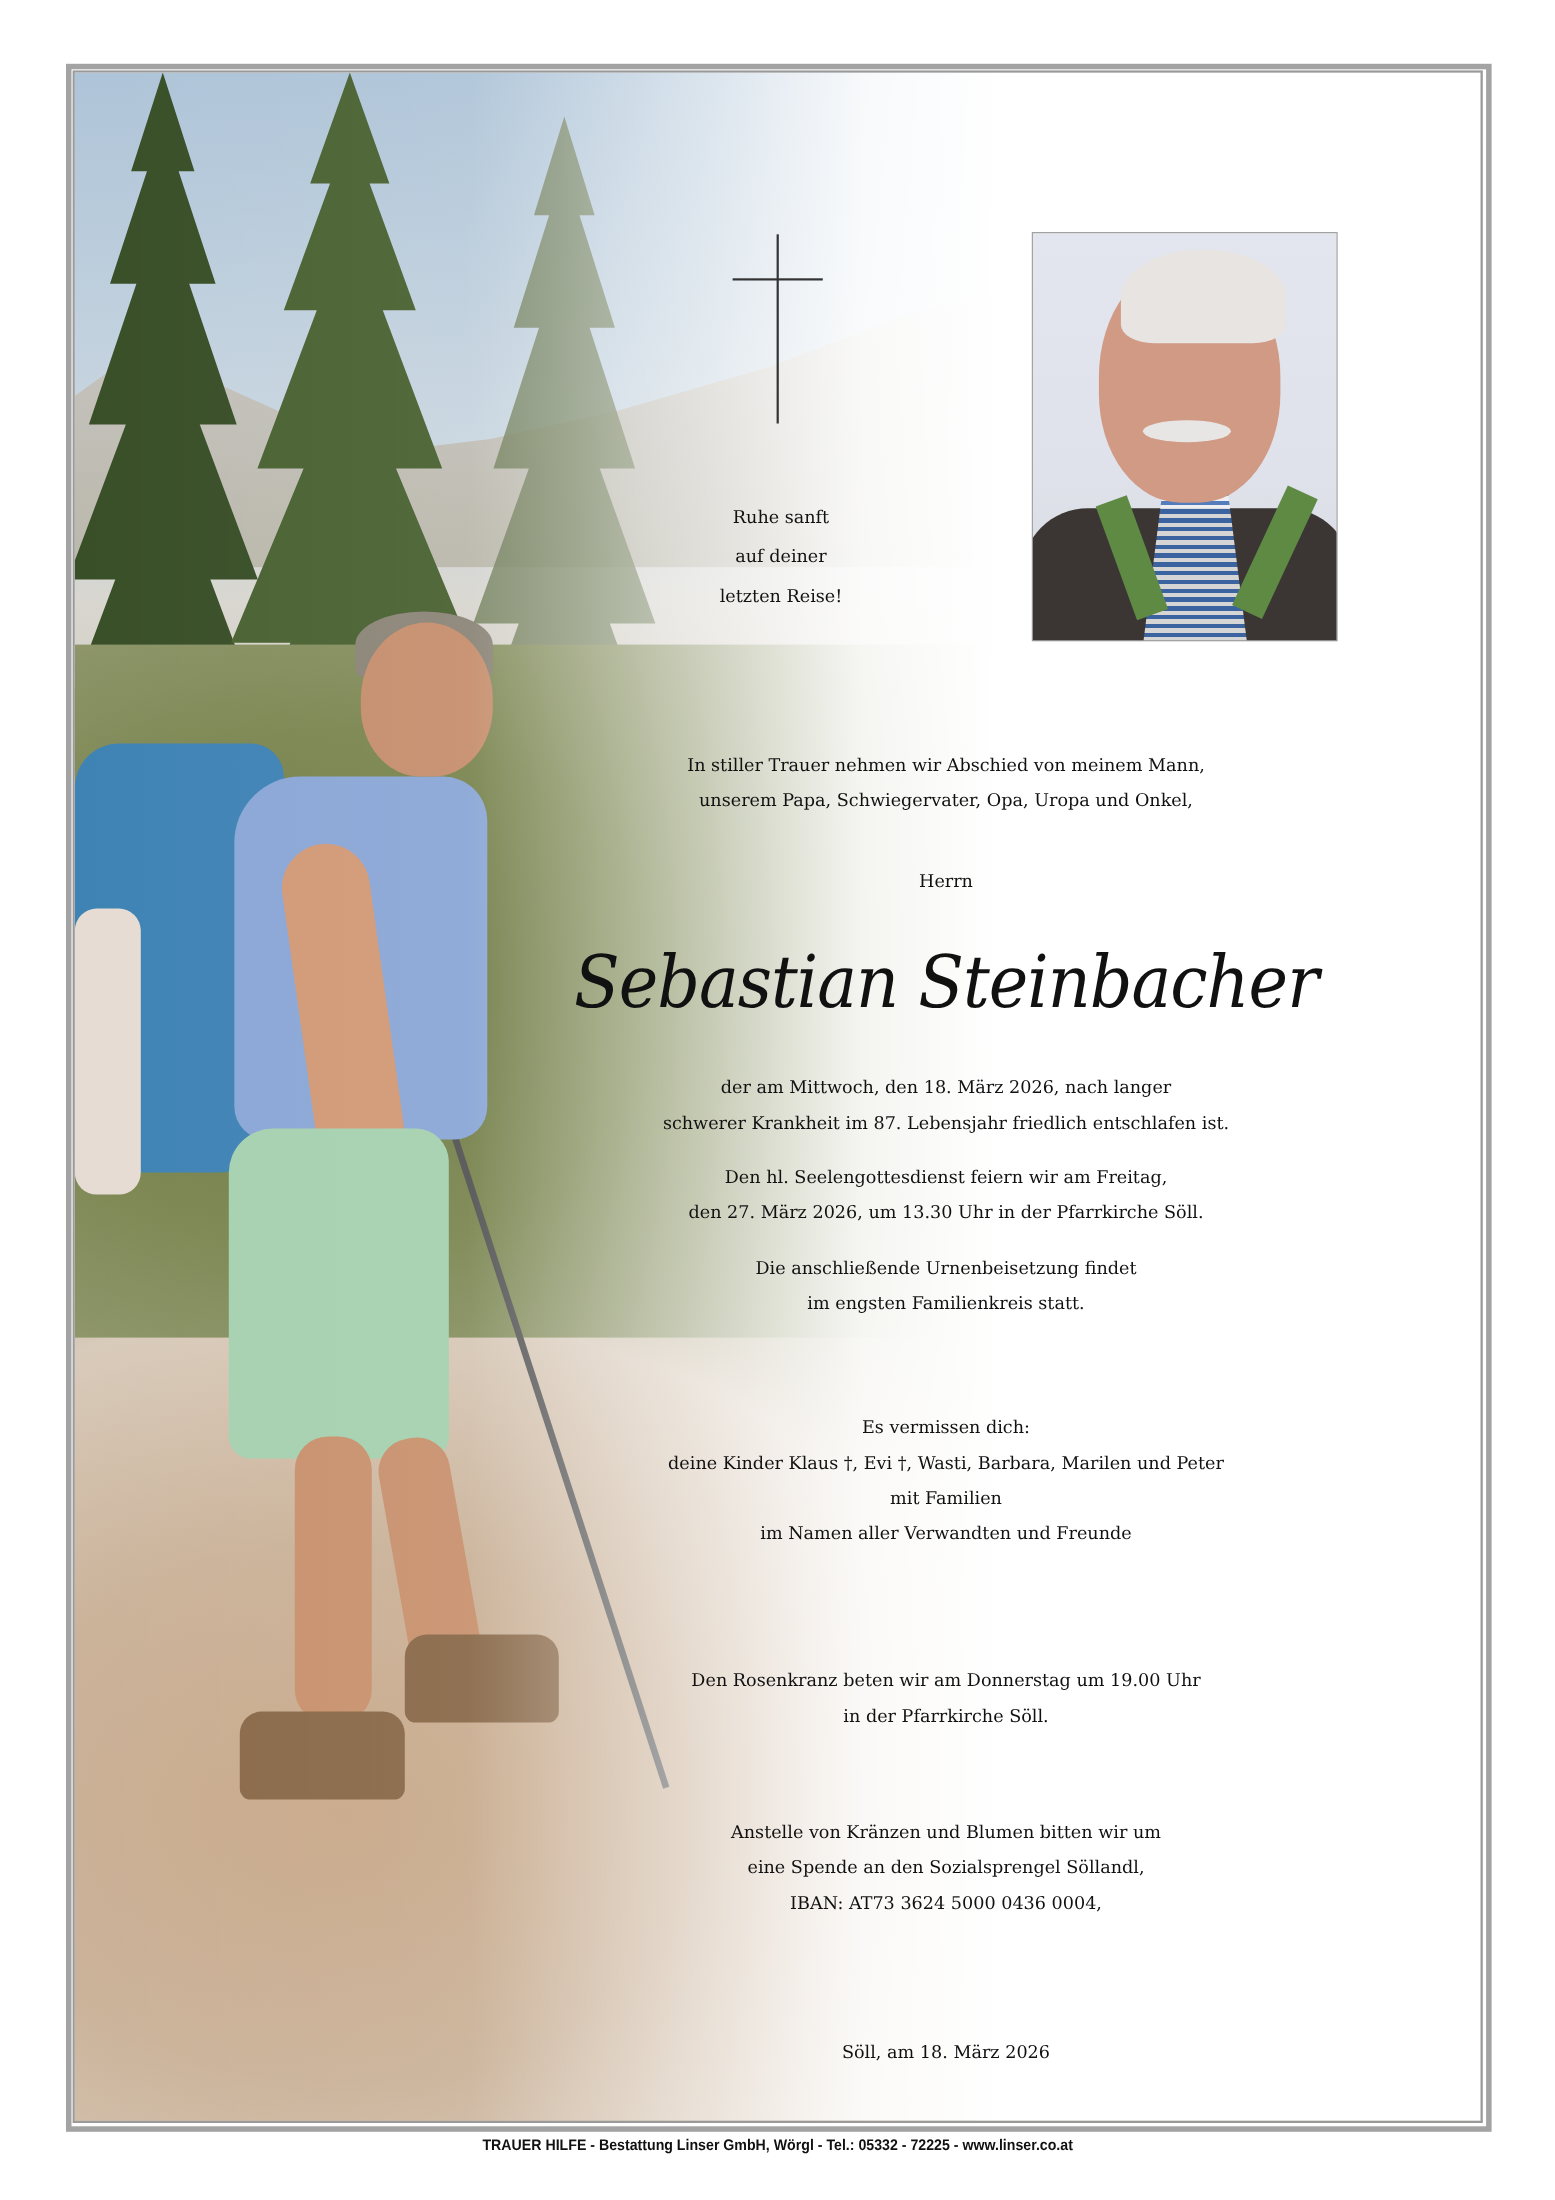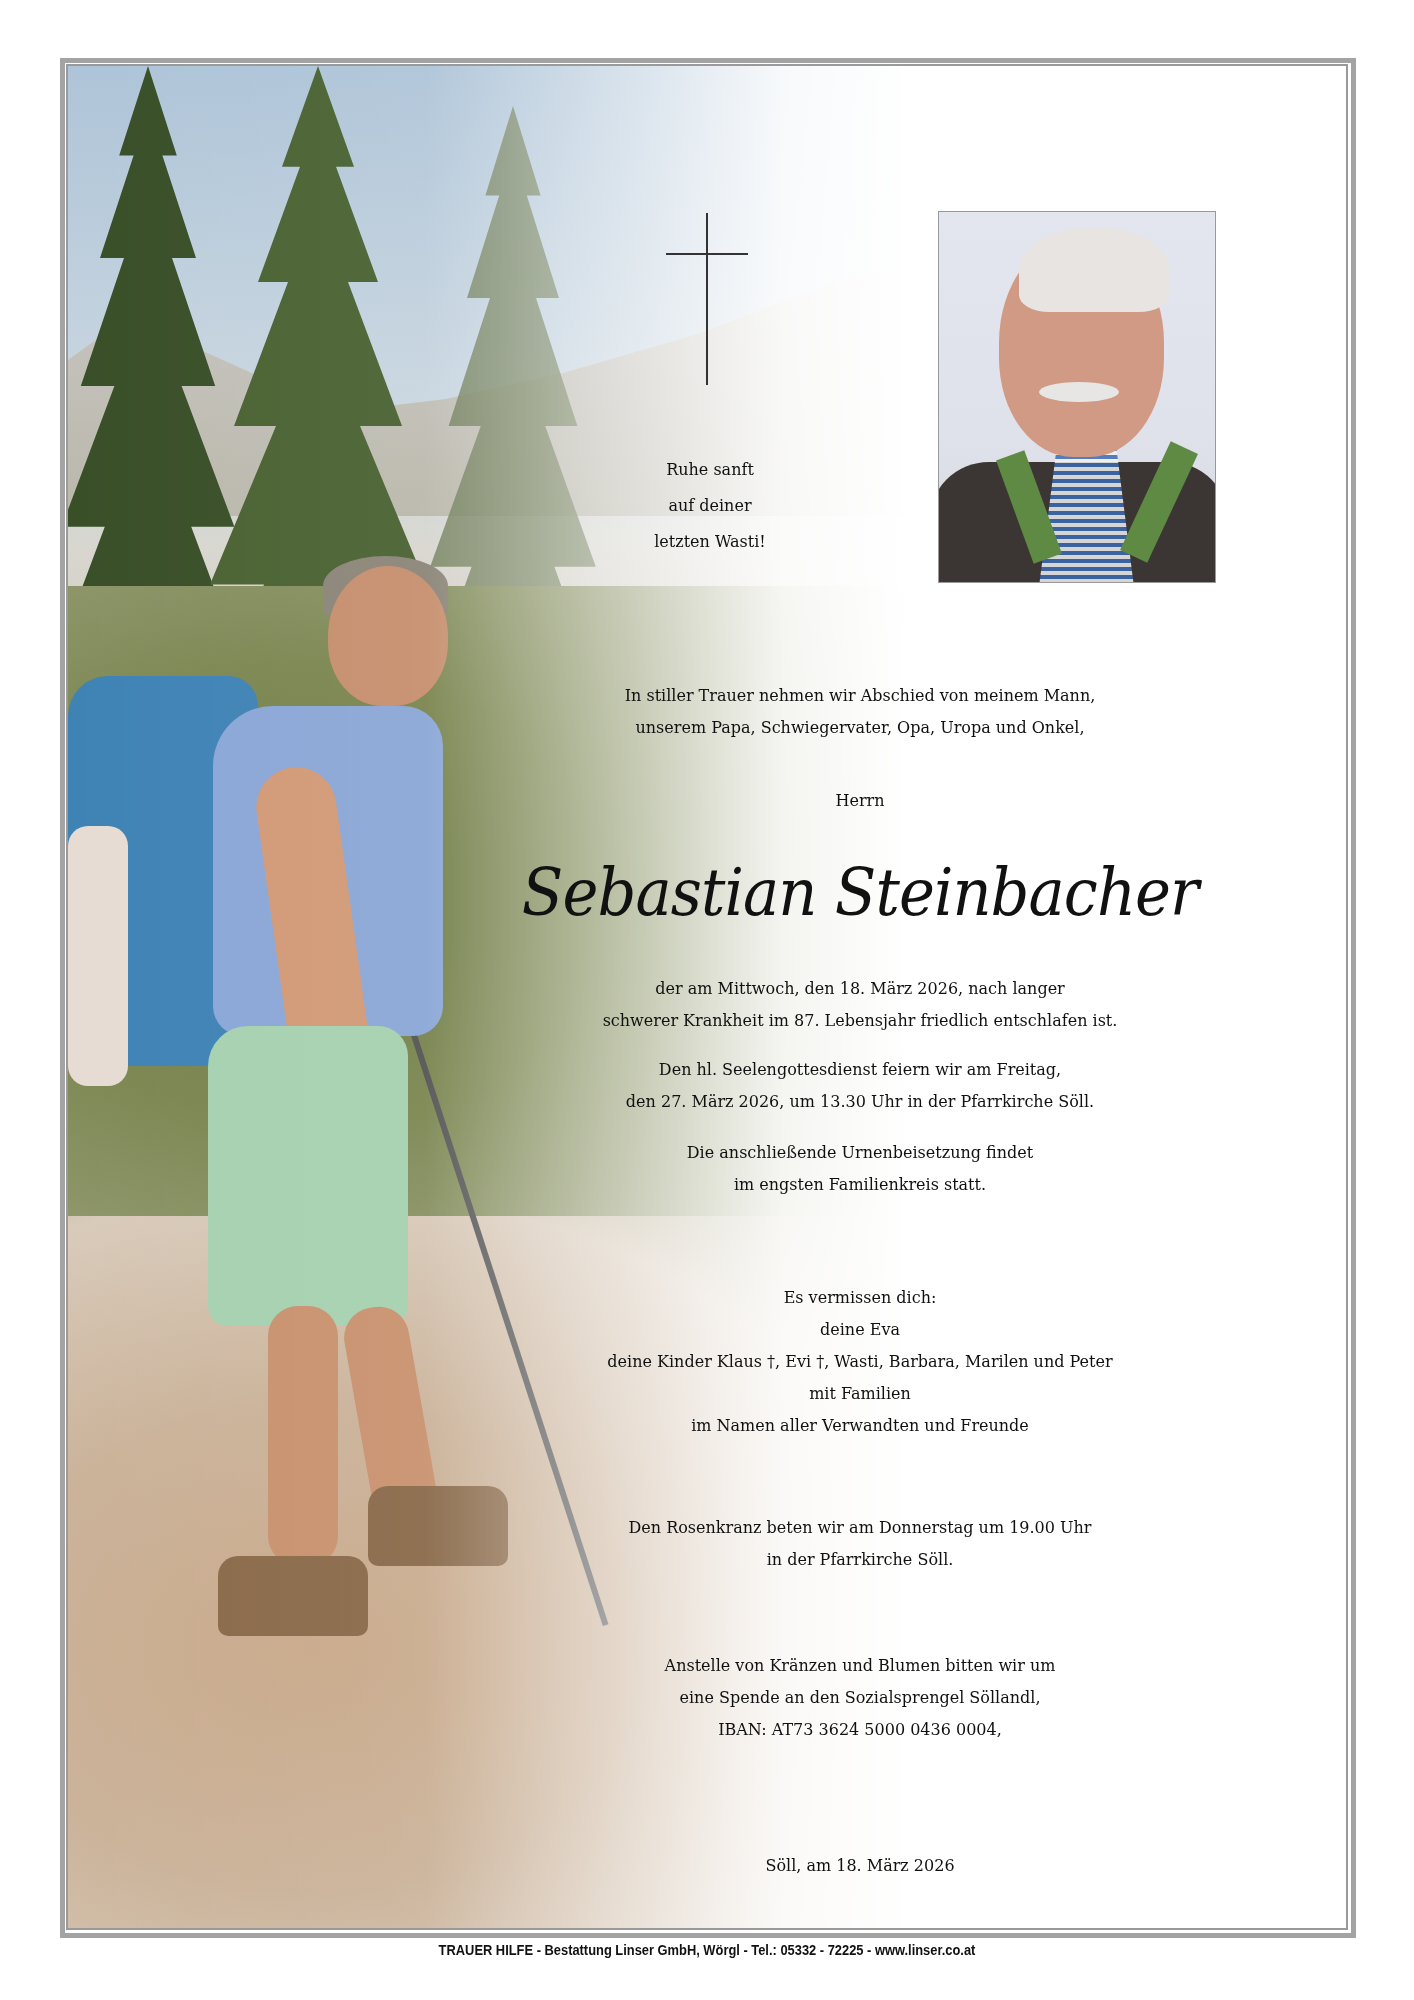--- a/index.html
+++ b/index.html
@@ -125,21 +125,21 @@
   <div class="p-collar"></div>
   <div class="p-collar2"></div>
   <div class="p-face"></div>
   <div class="p-hair"></div>
   <div class="p-mous"></div>
 </div>
 
 <div class="txt motto">
   <span class="line">Ruhe sanft</span>
   <span class="line">auf deiner</span>
-  <span class="line">letzten Wasti!</span>
+  <span class="line">letzten Reise!</span>
 </div>
 
 <div class="txt intro">
   <span class="line">In stiller Trauer nehmen wir Abschied von meinem Mann,</span>
   <span class="line">unserem Papa, Schwiegervater, Opa, Uropa und Onkel,</span>
 </div>
 
 <div class="txt herrn">Herrn</div>
 
 <div class="txt name">Sebastian Steinbacher</div>
@@ -154,21 +154,20 @@
   <span class="line">den 27. März 2026, um 13.30 Uhr in der Pfarrkirche Söll.</span>
 </div>
 
 <div class="txt urn">
   <span class="line">Die anschließende Urnenbeisetzung findet</span>
   <span class="line">im engsten Familienkreis statt.</span>
 </div>
 
 <div class="txt missed">
   <span class="line">Es vermissen dich:</span>
-  <span class="line">deine Eva</span>
   <span class="line">deine Kinder Klaus †, Evi †, Wasti, Barbara, Marilen und Peter</span>
   <span class="line">mit Familien</span>
   <span class="line">im Namen aller Verwandten und Freunde</span>
 </div>
 
 <div class="txt rosary">
   <span class="line">Den Rosenkranz beten wir am Donnerstag um 19.00 Uhr</span>
   <span class="line">in der Pfarrkirche Söll.</span>
 </div>
 

